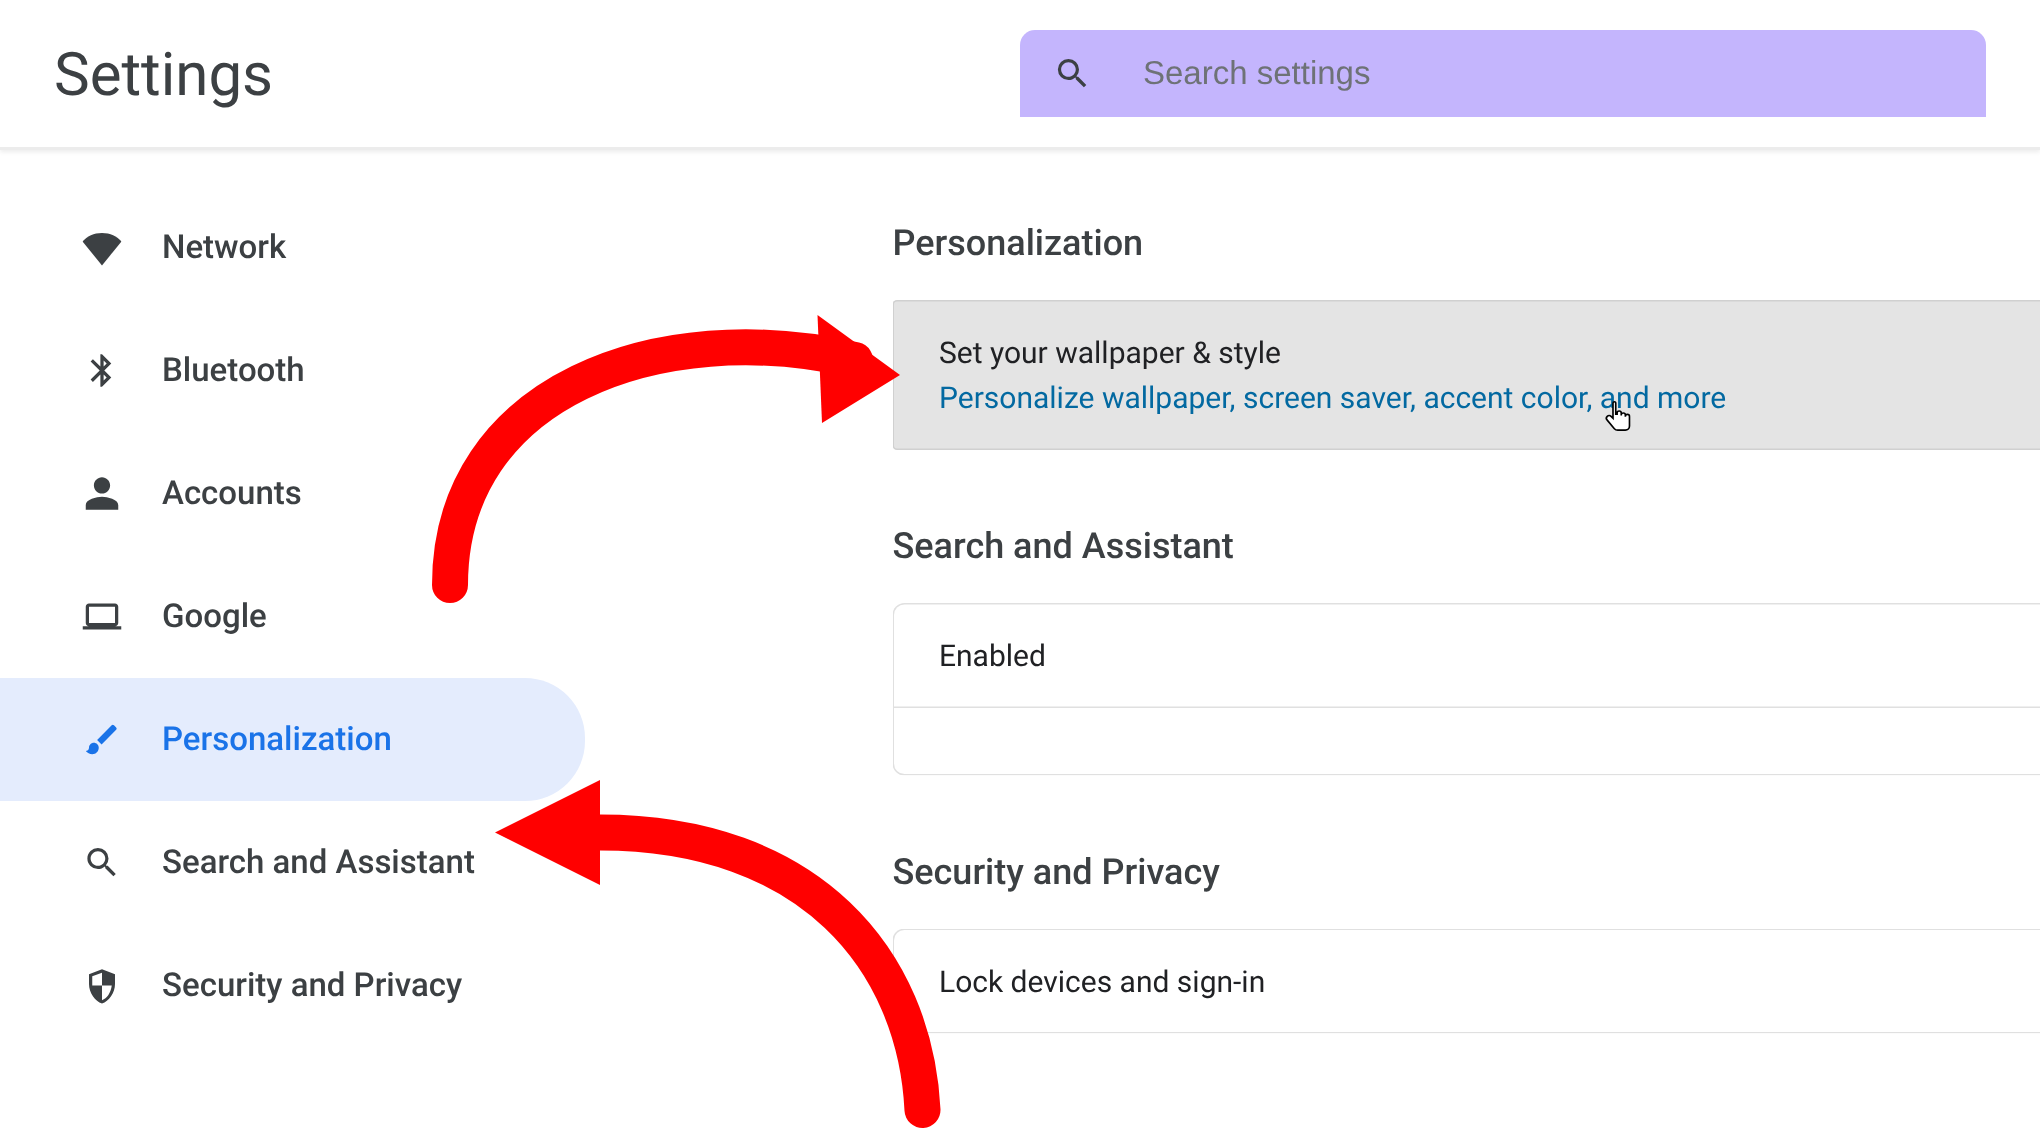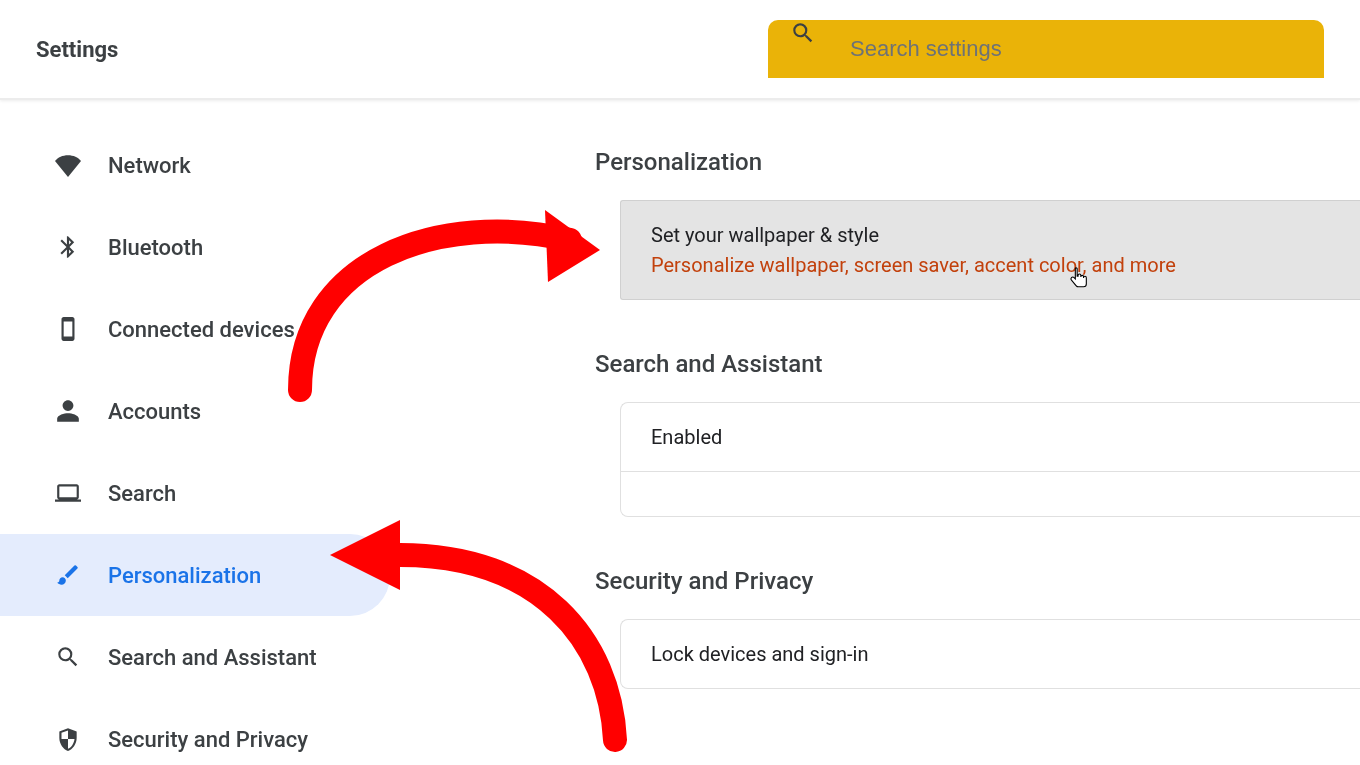--- a/index.html
+++ b/index.html
@@ -15,31 +15,32 @@
   
   .header {
     display: flex;
     align-items: center;
     height: 100px;
     padding: 0 36px;
     border-bottom: 2px solid #ececec;
     box-shadow: 0 1px 3px rgba(0,0,0,0.08);
   }
   .header-title {
-    font-size: 22px;
-    font-weight: 700;
+    font-size: 40px;
+    font-weight: 400;
     color: #3c4043;
     flex: 0 0 auto;
   }
   .header-spacer { flex: 1; }
   .search-wrap {
     display: flex;
-    width: 556px;
+    align-items: center;
+    width: 644px;
     height: 58px;
-    background: #eab308;
+    background: #c4b5fd;
     border-radius: 10px 10px 0 0;
     padding: 0 22px;
   }
   .search-wrap .sicon {
     width: 26px; height: 26px;
     flex: 0 0 26px;
     margin-right: 34px;
   }
   .search-wrap input {
     border: none;
@@ -105,36 +106,35 @@
   .section {
     margin-left: 0;
     margin-bottom: 50px;
   }
   .card {
     background: #ffffff;
     border: 1px solid #e0e0e0;
     border-radius: 8px 0 0 8px;
     border-right: none;
     overflow: hidden;
-    margin-left: 25px;
   }
   .row {
     padding: 22px 30px;
     cursor: pointer;
   }
   .row + .row {
     border-top: 1px solid #e0e0e0;
   }
   .row .primary {
     font-size: 20px;
     color: #202124;
   }
   .row .secondary {
     font-size: 20px;
-    color: #c2410c;
+    color: #0369a1;
     margin-top: 6px;
   }
   .card.hovered {
     background: #e4e4e4;
     border-color: #d0d0d0;
     border-radius: 3px 0 0 3px;
   }
 
   
   .overlay {
@@ -180,45 +180,37 @@
 
     <div class="nav-item">
       <span class="nav-icon">
         <svg viewBox="0 0 24 24">
             <path fill="#3c4043" d="M17.71 7.71 12 2h-1v7.59L6.41 5 5 6.41 10.59 12 5 17.59 6.41 19 11 14.41V22h1l5.71-5.71L13.41 12l4.3-4.29zM13 5.83l1.88 1.88L13 9.59V5.83zm1.88 10.46L13 18.17v-3.76l1.88 1.88z"></path>
           </svg>
       </span>
       <span>Bluetooth</span>
     </div>
 
-    <div class="nav-item">
-      <span class="nav-icon">
-        <svg viewBox="0 0 24 24">
-            <path fill="#3c4043" d="M16 1H8C6.9 1 6 1.9 6 3v18c0 1.1.9 2 2 2h8c1.1 0 2-.9 2-2V3c0-1.1-.9-2-2-2zm0 18H8V5h8v14z"></path>
-          </svg>
-      </span>
-      <span>Connected devices</span>
-    </div>
 
     <div class="nav-item">
       <span class="nav-icon">
         <svg viewBox="0 0 24 24">
             <path fill="#3c4043" d="M12 12c2.7 0 5-2.3 5-5s-2.3-5-5-5-5 2.3-5 5 2.3 5 5 5zm0 2c-3.3 0-10 1.7-10 5v3h20v-3c0-3.3-6.7-5-10-5z"></path>
           </svg>
       </span>
       <span>Accounts</span>
     </div>
 
     <div class="nav-item">
       <span class="nav-icon">
         <svg viewBox="0 0 24 24">
             <path fill="#3c4043" d="M20 18c1.1 0 2-.9 2-2V6c0-1.1-.9-2-2-2H4c-1.1 0-2 .9-2 2v10c0 1.1.9 2 2 2H0v2h24v-2h-4zM4 6h16v10H4V6z"></path>
           </svg>
       </span>
-      <span>Search</span>
+      <span>Google</span>
     </div>
 
     <div class="nav-item active">
       <span class="nav-icon">
         <svg viewBox="0 0 24 24">
             <path fill="#1a73e8" d="M7 14c-1.66 0-3 1.34-3 3 0 1.31-1.16 2-2 2 .92 1.22 2.49 2 4 2 2.21 0 4-1.79 4-4 0-1.66-1.34-3-3-3zm13.71-9.37-1.34-1.34a1 1 0 0 0-1.41 0L9 12.25 11.75 15l8.96-8.96a1 1 0 0 0 0-1.41z"></path>
           </svg>
       </span>
       <span>Personalization</span>
     </div>

